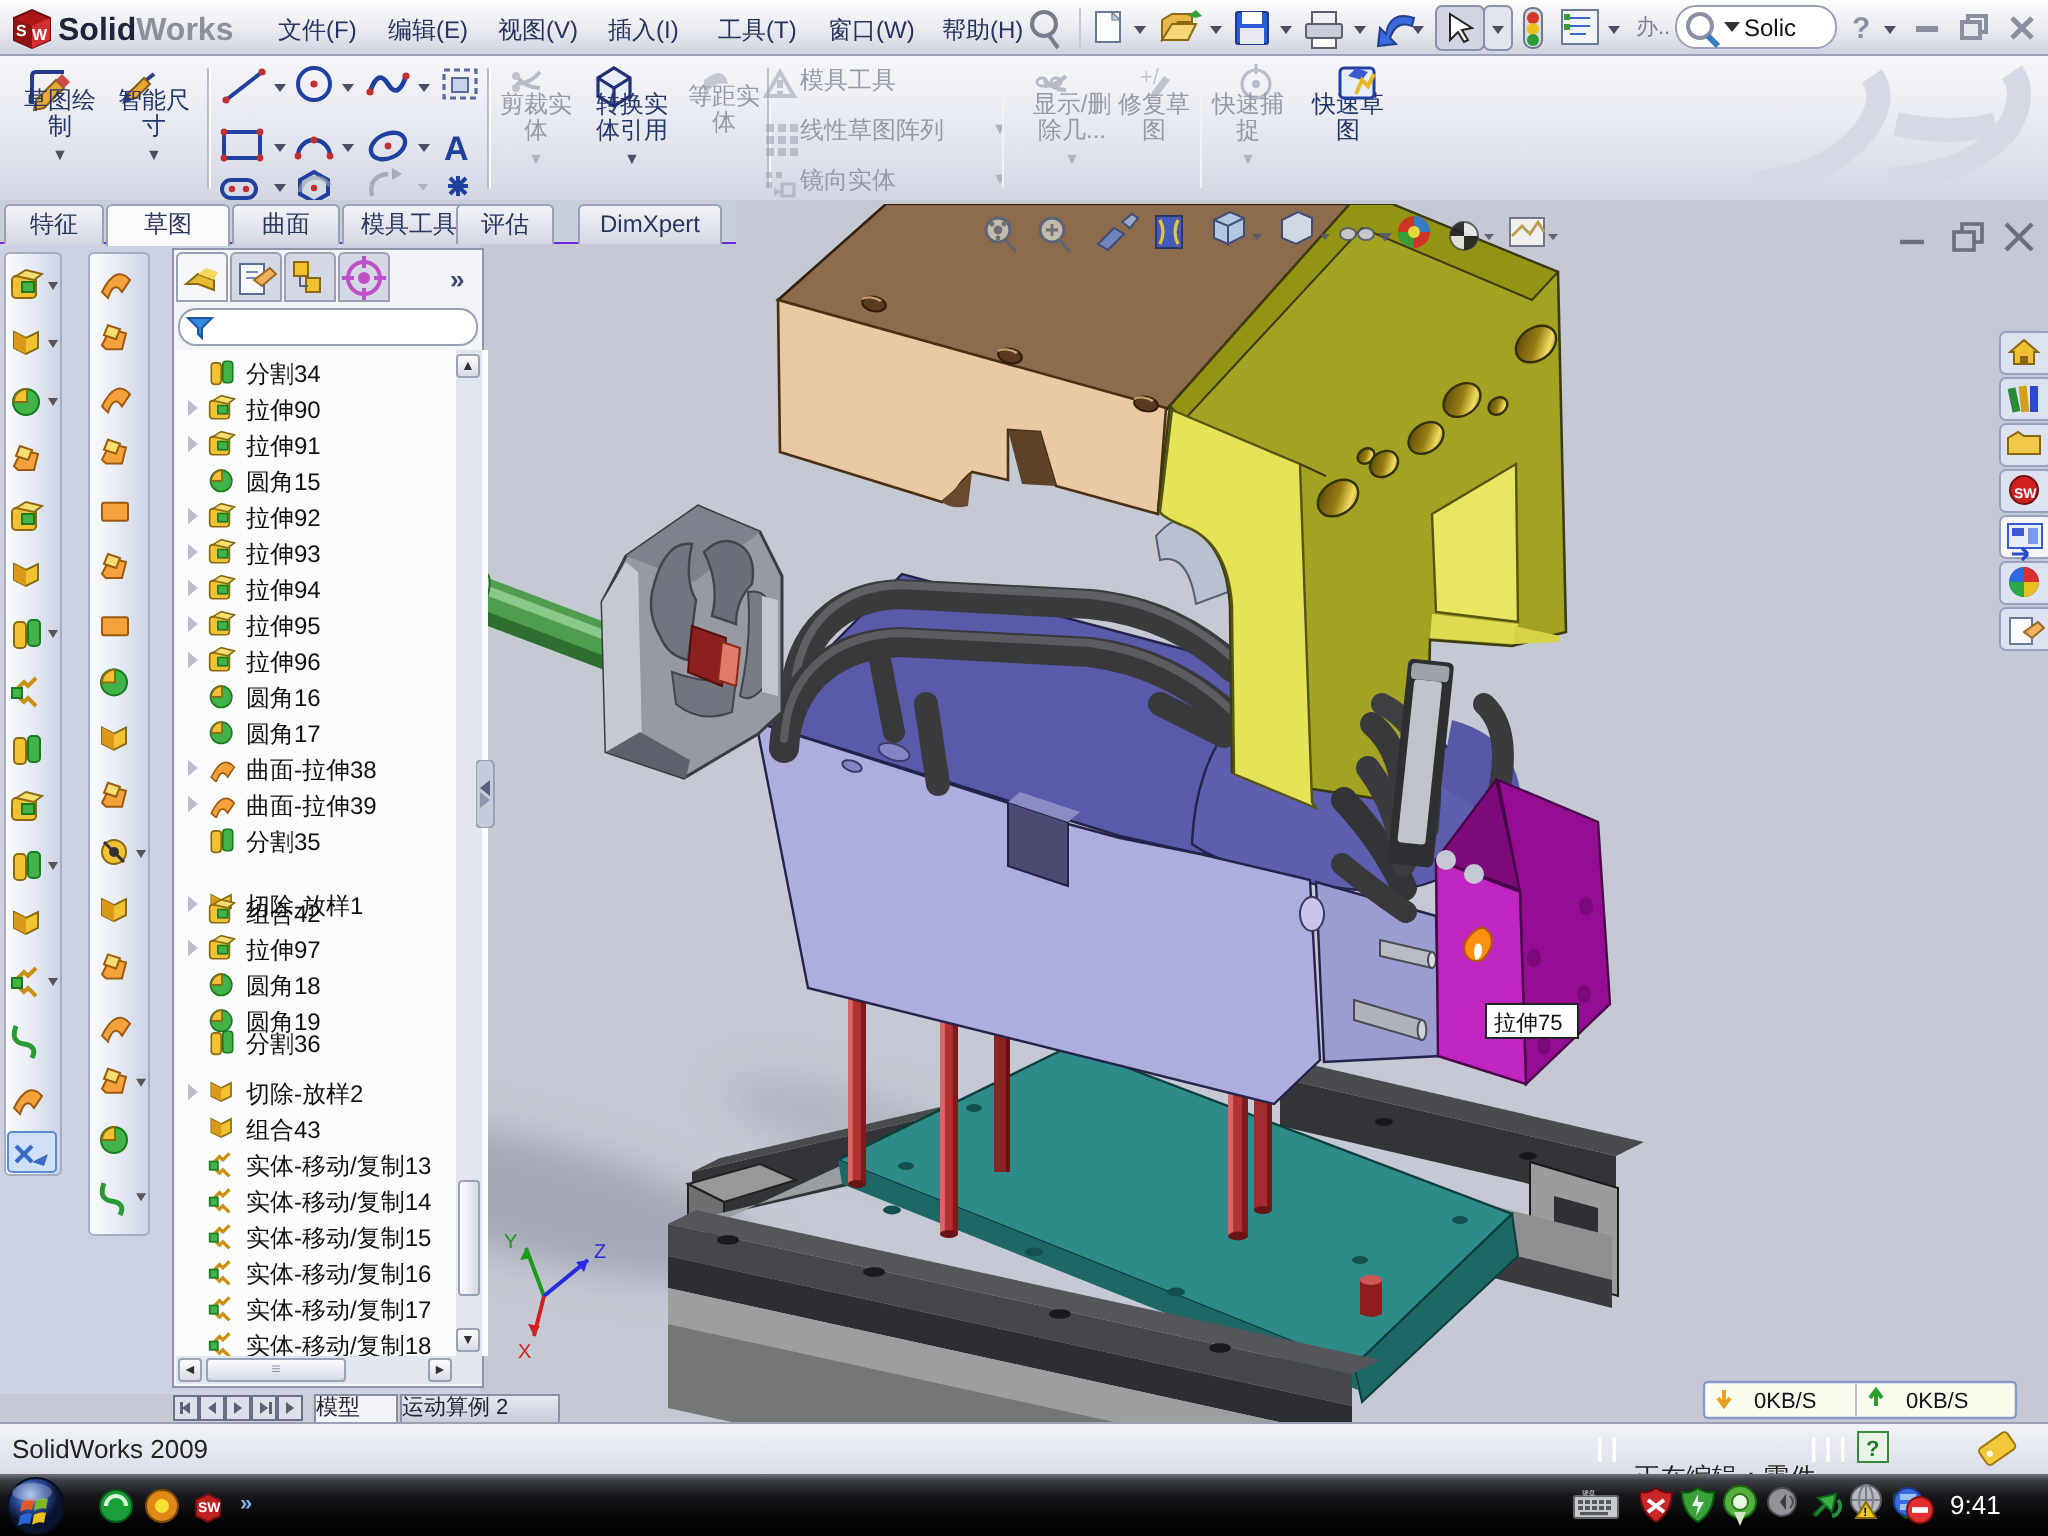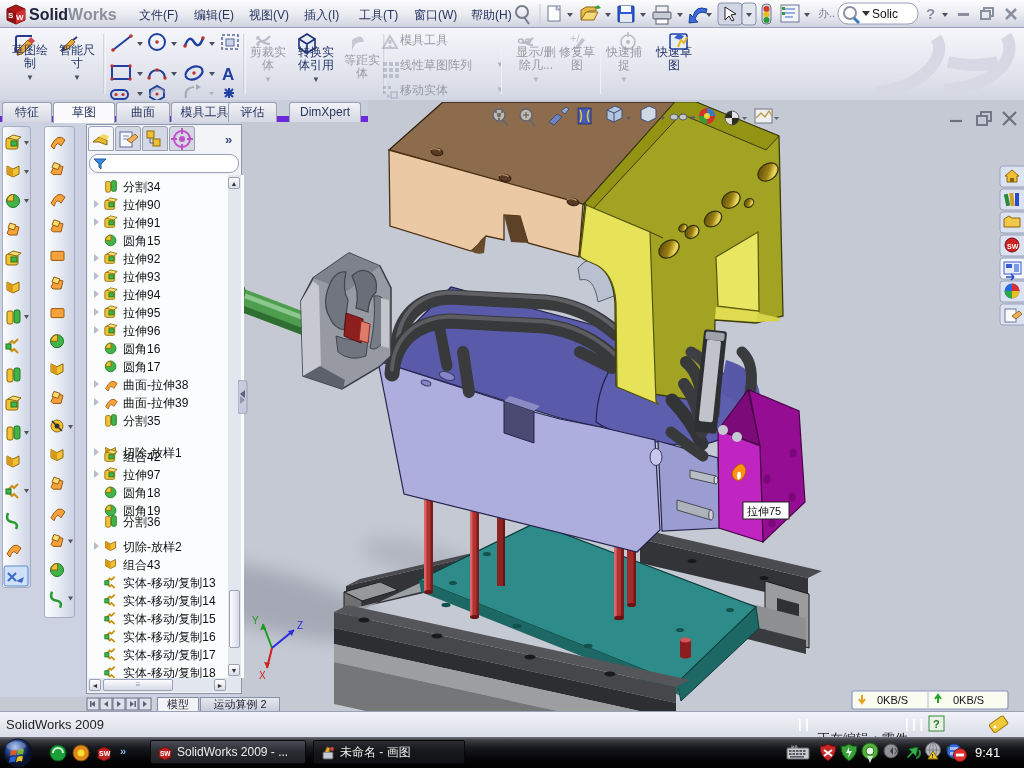--- a/index.html
+++ b/index.html
@@ -4,40 +4,40 @@
 html,body{width:1024px;height:768px;overflow:hidden;font-family:"Liberation Sans",sans-serif;position:relative;background:#c5c9d3}
 .a{position:absolute}
 #menubar{left:0;top:0;width:1024px;height:28px;background:linear-gradient(#fdfdfe,#e9eaf0 55%,#d0d3e0);border-bottom:1px solid #9ba1b6}
 .mi{position:absolute;top:7px;font-size:12px;color:#26335f}
 #cmdbar{left:0;top:28px;width:1024px;height:72px;background:linear-gradient(#f6f7fa,#e3e5ee 60%,#d3d7e3)}
 .cb{position:absolute;text-align:center;font-size:12px;line-height:13px}
 .en{color:#233568}
 .dis{color:#979aa6}
 .sep{position:absolute;width:1px;background:#c0c4d0;border-right:1px solid #eff1f6}
 .da{color:#4a4f62;font-size:8px}
-#tabrow{left:0;top:100px;width:368px;height:22px;background:#c9cedb;border-bottom:6px solid #6d28d9}
+#tabrow{left:0;top:100px;width:368px;height:22px;background:#c9cedb;border-bottom:1px solid #6d28d9}
 .tab{position:absolute;top:2px;height:20px;border:1px solid #9aa0b4;border-bottom:none;border-radius:3px 3px 0 0;background:linear-gradient(#f2f3f7,#d5d8e3);font-size:12px;color:#2a3560;text-align:center;line-height:19px}
 .tab.act{background:#fbfbfd;height:21px;z-index:3}
 #viewport{left:240px;top:102px;width:784px;height:609px;background:#c5c9d3}
 #leftpanel{left:0;top:122px;width:240px;height:575px;background:#ccd2e2}
 .vstrip{position:absolute;border:1px solid #a8aec2;border-radius:3px;background:linear-gradient(90deg,#fbfcfe,#e8ecf5 45%,#ccd3e4)}
 #treepanel{position:absolute;left:86px;top:2px;width:156px;height:570px;background:#f2f4f8;border:1px solid #8f96ac}
 .ttab{position:absolute;top:1px;width:26px;height:25px;background:#d4d8e4;border:1px solid #9aa0b4;border-radius:3px 3px 0 0}
 .ttab.act{background:#f6f7fa}
 #filterbox{position:absolute;left:2px;top:29px;width:150px;height:19px;background:#fff;border:1px solid #98a0b6;border-radius:9px}
 #treearea{position:absolute;left:1px;top:50px;width:156px;height:503px;background:#fbfcfd;overflow:hidden}
 .trow{position:absolute;left:0;height:18px;width:140px;font-size:12px;color:#111;white-space:nowrap}
 .trow span{position:absolute;left:35px;top:2px}
 .exp{position:absolute;left:6px;top:5px;width:0;height:0;border-top:4px solid transparent;border-bottom:4px solid transparent;border-left:5px solid #b8bdcb}
 .ticon{position:absolute;left:16px;top:2px;width:14px;height:14px}
 .vsb{position:absolute;left:141px;top:50px;width:13px;height:503px;background:#e2e6ef}
 .hsb{position:absolute;left:1px;top:553px;width:153px;height:14px;background:#e2e6ef}
 .sbtn{position:absolute;width:12px;height:12px;background:linear-gradient(#fdfdfe,#d8dce6);border:1px solid #9aa2b6;border-radius:2px;font-size:7px;color:#333;text-align:center;line-height:11px}
 #bottombar{left:86px;top:697px;width:240px;height:14px}
-.btab{position:absolute;top:0;height:14px;border:1px solid #8a90a4;border-bottom:none;font-size:11px;color:#223;text-align:center;line-height:13px;background:linear-gradient(#e6e8f0,#c9cdda)}
+.btab{position:absolute;top:0;height:14px;border:1px solid #8a90a4;border-bottom:none;font-size:11px;color:#223;line-height:13px;background:linear-gradient(#e6e8f0,#c9cdda)}
 #statusbar{left:0;top:711px;width:1024px;height:38px;background:linear-gradient(#f1f3f8,#e0e3ec 50%,#ced3e0);border-top:1px solid #9aa0b2;font-size:13px;color:#222}
 #taskbar{left:0;top:737px;width:1024px;height:31px;background:linear-gradient(#70737a,#3b3e44 10%,#17181c 35%,#060607 70%,#000)}
 .tbtn{position:absolute;top:3px;height:24px;border:1px solid #08080a;border-radius:2px;color:#eceded;font-size:12px;line-height:22px;white-space:nowrap;overflow:hidden}
 </style></head>
 <body>
 
 <div class="a" id="menubar">
  <svg class="a" style="left:4px;top:3px" width="130" height="23" viewBox="0 0 130 23">
   <g>
         <polygon points="3,6 12,2 21,6 21,17 12,21 3,17" fill="#b01818" stroke="#6a0d0d"></polygon>
@@ -220,24 +220,24 @@
           <rect y="5" width="3" height="3"></rect>
           <path d="M8,6 l6,0 l0,6 l-6,0 z" fill="none" stroke="#9aa0b0" stroke-width="1.6"></path>
           <polygon points="4,8 8,10 4,12"></polygon>
         </g>
       </g>
  </svg>
  <div class="cb en" style="left:6px;top:16px;width:48px">草图绘<br>制<br><span class="da">▼</span></div>
  <div class="cb en" style="left:54px;top:16px;width:46px">智能尺<br>寸<br><span class="da">▼</span></div>
  <div class="cb dis" style="left:246px;top:18px;width:44px">剪裁实<br>体<br><span class="da" style="color:#b0b4c0">▼</span></div>
  <div class="cb en" style="left:290px;top:18px;width:52px">转换实<br>体引用<br><span class="da">▼</span></div>
- <div class="cb dis" style="left:342px;top:26px;width:40px">等距实<br>体</div>
+ <div class="cb dis" style="left:342px;top:14px;width:40px">等距实<br>体</div>
  <div class="cb dis" style="left:400px;top:6px;width:76px;text-align:left">模具工具</div>
  <div class="cb dis" style="left:400px;top:31px;width:86px;text-align:left">线性草图阵列</div>
- <div class="cb dis" style="left:400px;top:56px;width:76px;text-align:left">移动实体</div>
+ <div class="cb dis" style="left:400px;top:56px;width:76px;text-align:left">镜向实体</div>
  <span class="da a" style="left:496px;top:32px;color:#b0b4c0">▼</span>
  <span class="da a" style="left:496px;top:57px;color:#b0b4c0">▼</span>
  <div class="sep" style="left:501px;top:8px;height:58px"></div>
     <div class="sep" style="left:600px;top:8px;height:58px"></div>
     <div class="cb dis" style="left:512px;top:18px;width:48px">显示/删<br>除几...<br><span class="da" style="color:#b0b4c0">▼</span></div>
  <div class="cb dis" style="left:554px;top:18px;width:46px">修复草<br>图</div>
  <div class="cb dis" style="left:602px;top:18px;width:44px">快速捕<br>捉<br><span class="da" style="color:#b0b4c0">▼</span></div>
  <div class="cb en" style="left:650px;top:18px;width:48px">快速草<br>图</div>
  <svg class="a" style="left:506px;top:2px" width="200" height="30" viewBox="0 0 200 30">
   <g opacity=".55">
@@ -983,35 +983,20 @@
   <circle cx="10" cy="10" r="8" fill="#1aa038" stroke="#0a5a18"></circle>
       <path d="M5,10 a5,5 0 0 1 10,0" fill="none" stroke="#d8f8d8" stroke-width="2"></path>
   <circle cx="33" cy="10" r="8" fill="#e08818" stroke="#7a4a08"></circle>
       <circle cx="33" cy="10" r="3.5" fill="#f8e030"></circle>
   <g transform="translate(48,2)">
         <polygon points="2,5 8,2 14,5 14,13 8,16 2,13" fill="#c02020" stroke="#701010"></polygon>
         <text x="3" y="11" font-size="7" font-weight="bold" fill="#fff">SW</text>
       </g>
   <text x="72" y="12" font-size="11" font-weight="bold" fill="#8ab4e8">»</text>
  </svg>
- <div class="tbtn" style="left:150px;width:156px;background:linear-gradient(#4a4d55,#2c2e34 45%,#1f2126)">
-  <svg class="a" style="left:6px;top:4px" width="16" height="16" viewBox="0 0 16 16">
-        <polygon points="2,5 8,2 14,5 14,12 8,15 2,12" fill="#c02020" stroke="#701010"></polygon>
-        <text x="3" y="11" font-size="6.5" font-weight="bold" fill="#fff">SW</text>
-      </svg>
-  <span style="margin-left:26px">SolidWorks 2009 - ...</span>
- </div>
- <div class="tbtn" style="left:313px;width:152px;background:linear-gradient(#2b2d33,#17181c 45%,#101114)">
-  <svg class="a" style="left:7px;top:4px" width="15" height="16" viewBox="0 0 15 16">
-        <rect x="2" y="7" width="10" height="7" rx="1" fill="#c8ccd8" stroke="#555"></rect>
-        <path d="M4,7 l2,-5 l3,1 l-1,4" fill="#e8b030" stroke="#8a6010"></path>
-        <circle cx="11" cy="4" r="2" fill="#d04040"></circle>
-      </svg>
-  <span style="margin-left:26px">未命名 - 画图</span>
- </div>
  <svg class="a" style="left:786px;top:8px" width="26" height="16" viewBox="0 0 26 16">
       <rect x="1" y="3" width="22" height="11" rx="1" fill="#c8cad0" stroke="#606468"></rect>
       <g fill="#55585e">
         <rect x="3" y="5" width="2.5" height="2"></rect>
         <rect x="6.5" y="5" width="2.5" height="2"></rect>
         <rect x="10" y="5" width="2.5" height="2"></rect>
         <rect x="13.5" y="5" width="2.5" height="2"></rect>
         <rect x="17" y="5" width="2.5" height="2"></rect>
         <rect x="3" y="8" width="2.5" height="2"></rect>
         <rect x="6.5" y="8" width="2.5" height="2"></rect>

